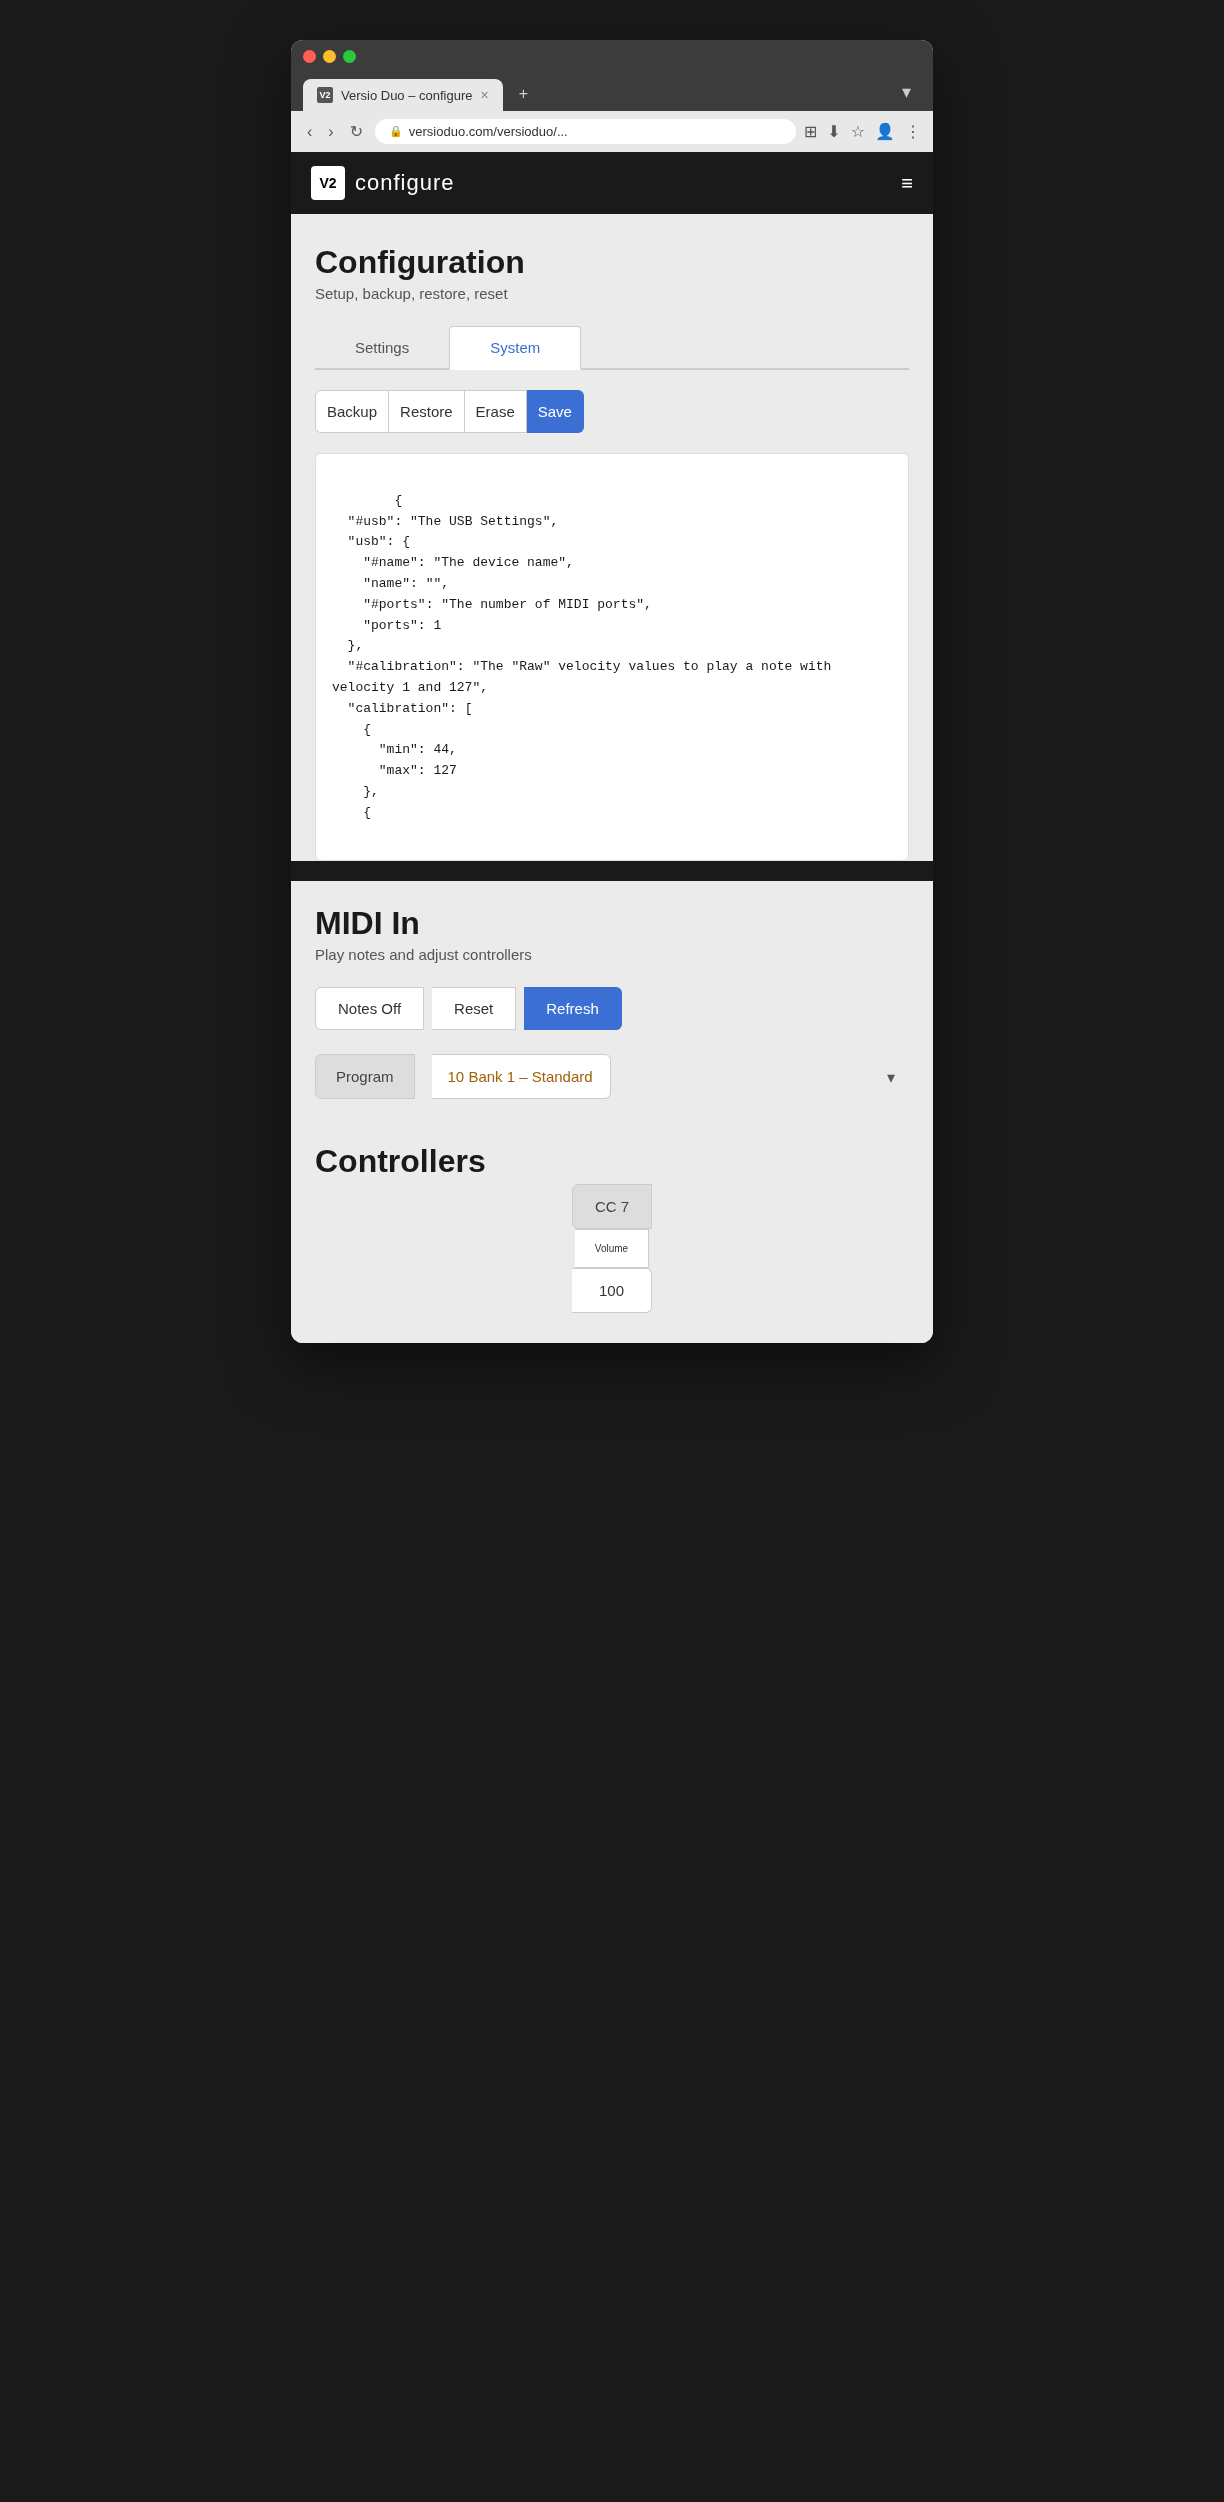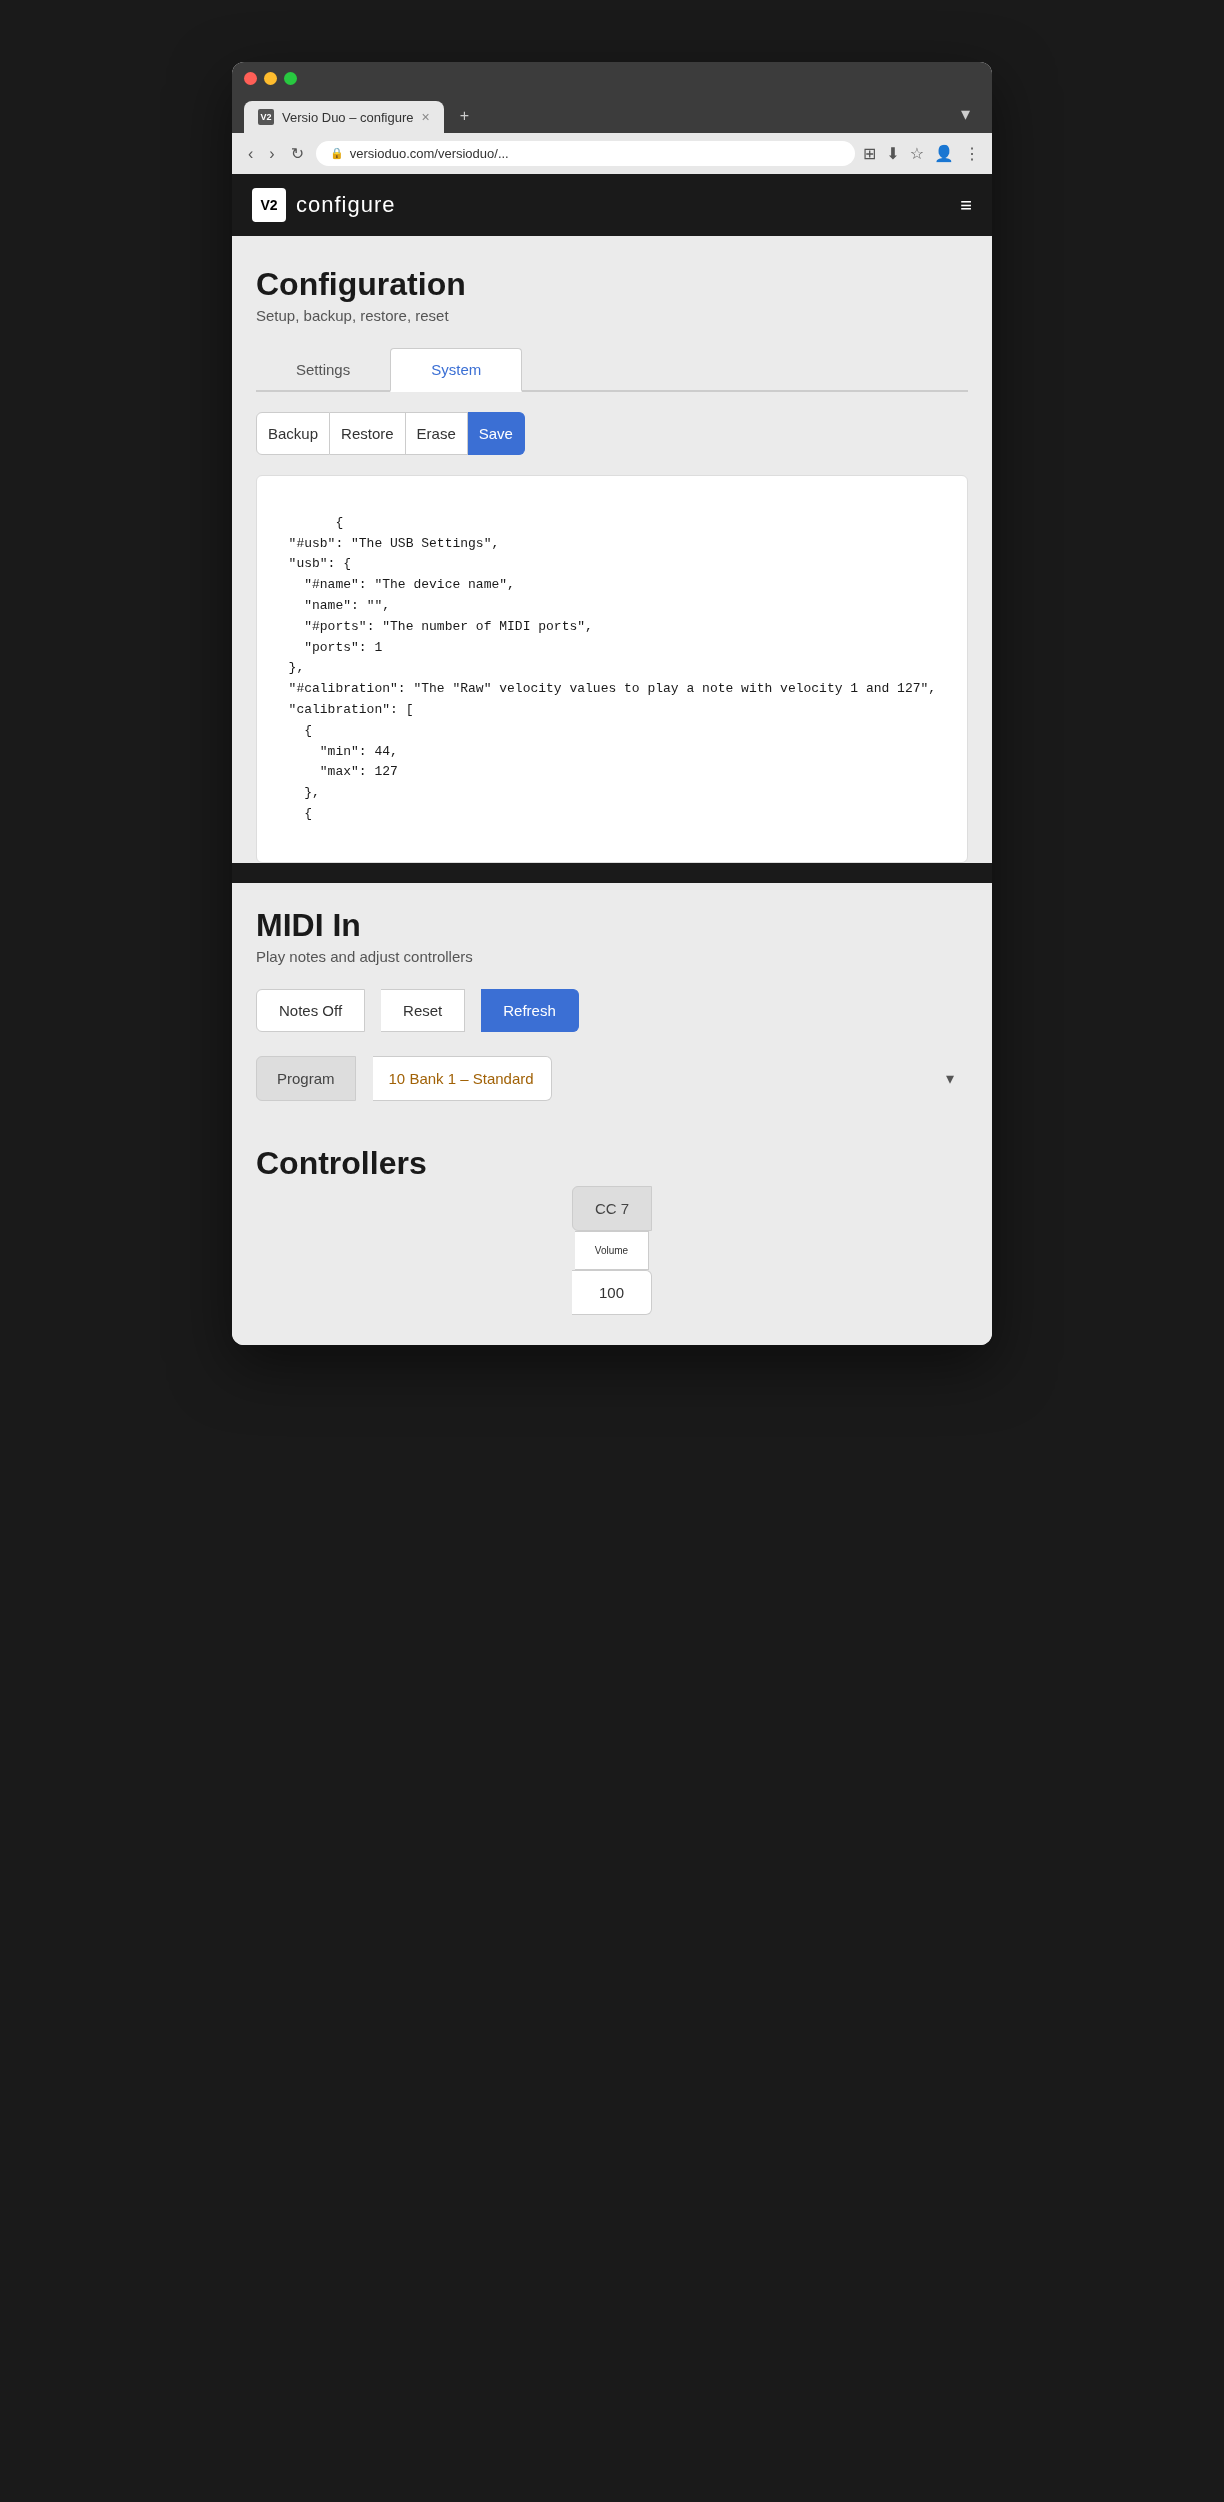--- a/index.html
+++ b/index.html
@@ -5,22 +5,22 @@
     * { box-sizing: border-box; margin: 0; padding: 0; }
     body {
       background: #1a1a1a;
       display: flex;
       justify-content: center;
       align-items: flex-start;
       min-height: 2502px;
       font-family: -apple-system, BlinkMacSystemFont, 'Segoe UI', sans-serif;
     }
     .browser-window {
-      width: 760px;
-      margin: 62px auto;
+      width: 642px;
+      margin: 40px auto;
       border-radius: 12px;
       overflow: hidden;
       box-shadow: 0 20px 60px rgba(0,0,0,0.5);
       background: #fff;
     }
     
     .browser-chrome {
       background: #3c3c3c;
       padding: 10px 12px 0;
     }
@@ -256,21 +256,21 @@
     .midi-section {
       padding-top: 24px;
     }
     
     .controllers-section {
       padding-top: 24px;
     }
     
     .midi-buttons {
       display: flex;
-      gap: 16px;
+      gap: 8px;
       margin-bottom: 24px;
     }
     .midi-btn {
       padding: 12px 22px;
       font-size: 15px;
       cursor: pointer;
       border: 1px solid #ccc;
       background: white;
       color: #333;
     }

